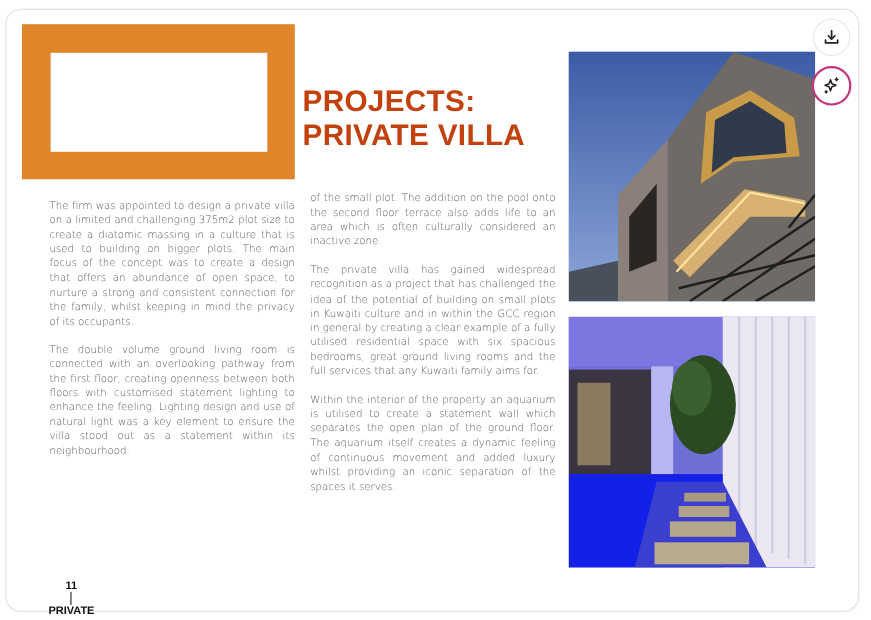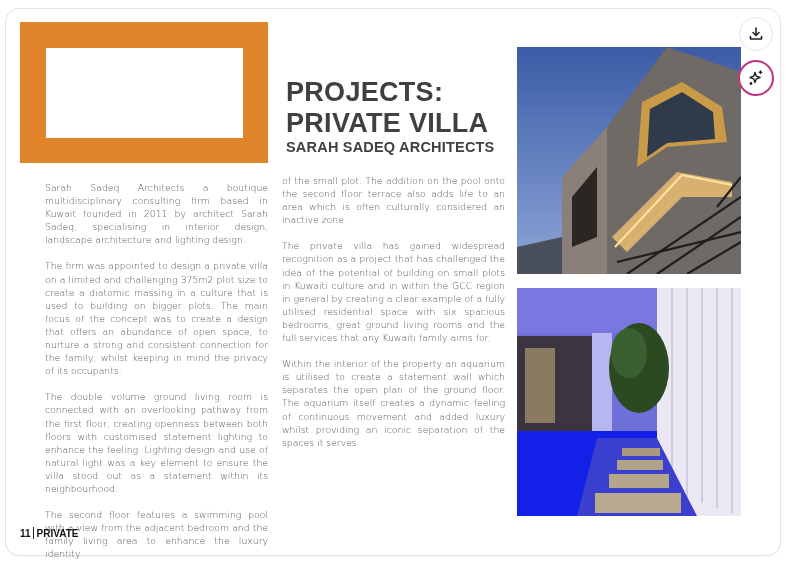--- a/index.html
+++ b/index.html
@@ -1,56 +1,53 @@
 <!DOCTYPE html>
 <html><head>
 <meta charset="utf-8">
 <style>
   html, body { margin: 0; padding: 0; background: #ffffff; }
   body { width: 792px; height: 564px; position: relative; overflow: hidden; font-family: "Liberation Sans", sans-serif; }
   .card { position: absolute; left: 5px; top: 8px; width: 774px; height: 546px; border: 1px solid #e4e4e4; border-radius: 14px; background: #fff; box-shadow: 0 1px 2px rgba(0,0,0,0.04); }
   .frame { position: absolute; left: 20px; top: 22px; width: 248px; height: 141px; background: #e0852a; }
   .frame-inner { position: absolute; left: 26px; top: 26px; width: 197px; height: 90px; background: #ffffff; }
-  .title { position: absolute; left: 286px; top: 77px; color: #404040; }
+  .title { position: absolute; left: 275px; top: 77px; color: #c2410c; }
   .title .l1, .title .l2 { font-weight: bold; font-size: 27px; line-height: 31px; letter-spacing: 0.3px; }
   .title .l3 { font-weight: bold; font-size: 14.5px; line-height: 16px; letter-spacing: 0.2px; }
   .col { position: absolute; width: 223px; font-family: "DejaVu Sans", sans-serif; font-size: 9.3px; line-height: 13.1px; color: #555; text-align: justify; font-weight: 300; }
   .col p { margin: 0 0 13px 0; }
   .col p.tight { margin-bottom: 0; }
   .col1 { left: 45px; top: 181px; }
   .col2 { left: 282px; top: 174px; }
   .photo { position: absolute; left: 517px; width: 224px; overflow: hidden; }
   .photo1 { top: 47px; height: 227px; background: linear-gradient(180deg, #3d5fa8 0%, #6c8ccc 55%, #8aa3d6 100%); }
   .photo2 { top: 288px; height: 228px; background: #6b6fd6; }
-  .footer { position: absolute; left: 20px; top: 527px; font-size: 10px; font-weight: bold; color: #111; display: flex; align-items: center; }
+  .footer { position: absolute; left: 44px; top: 527px; font-size: 10px; font-weight: bold; color: #111; display: flex; align-items: center; flex-direction: column; }
   .footer .sep { display: inline-block; width: 1px; height: 12px; background: #222; margin: 0 3px 0 2px; }
   .fab { position: absolute; width: 32px; height: 32px; border-radius: 50%; background: #fff; display: flex; align-items: center; justify-content: center; }
   .fab-dl { left: 739px; top: 17px; border: 1px solid #e6e6e6; }
   .fab-ai { left: 738px; top: 60px; border: 2px solid #c2357f; }
 </style>
 </head>
 <body>
 
 <div class="card"></div>
 
 <div class="frame">
   <div class="frame-inner"></div>
 </div>
 
 <div class="title">
   <div class="l1">PROJECTS:</div>
   <div class="l2">PRIVATE VILLA</div>
-  <div class="l3">SARAH SADEQ ARCHITECTS</div>
 </div>
 
 <div class="col col1">
-  <p>Sarah Sadeq Architects a boutique multidisciplinary consulting firm based in Kuwait founded in 2011 by architect Sarah Sadeq, specialising in interior design, landscape architecture and lighting design.</p>
   <p>The firm was appointed to design a private villa on a limited and challenging 375m2 plot size to create a diatomic massing in a culture that is used to building on bigger plots. The main focus of the concept was to create a design that offers an abundance of open space, to nurture a strong and consistent connection for the family, whilst keeping in mind the privacy of its occupants.</p>
   <p>The double volume ground living room is connected with an overlooking pathway from the first floor, creating openness between both floors with customised statement lighting to enhance the feeling. Lighting design and use of natural light was a key element to ensure the villa stood out as a statement within its neighbourhood.</p>
-  <p>The second floor features a swimming pool with a view from the adjacent bedroom and the family living area to enhance the luxury identity</p>
 </div>
 
 <div class="col col2">
   <p>of the small plot. The addition on the pool onto the second floor terrace also adds life to an area which is often culturally considered an inactive zone.</p>
   <p>The private villa has gained widespread recognition as a project that has challenged the idea of the potential of building on small plots in Kuwaiti culture and in within the GCC region in general by creating a clear example of a fully utilised residential space with six spacious bedrooms, great ground living rooms and the full services that any Kuwaiti family aims for.</p>
   <p>Within the interior of the property an aquarium is utilised to create a statement wall which separates the open plan of the ground floor. The aquarium itself creates a dynamic feeling of continuous movement and added luxury whilst providing an iconic separation of the spaces it serves.</p>
 </div>
 
 <div class="photo photo1">
   <svg width="224" height="227" viewBox="0 0 224 227">

